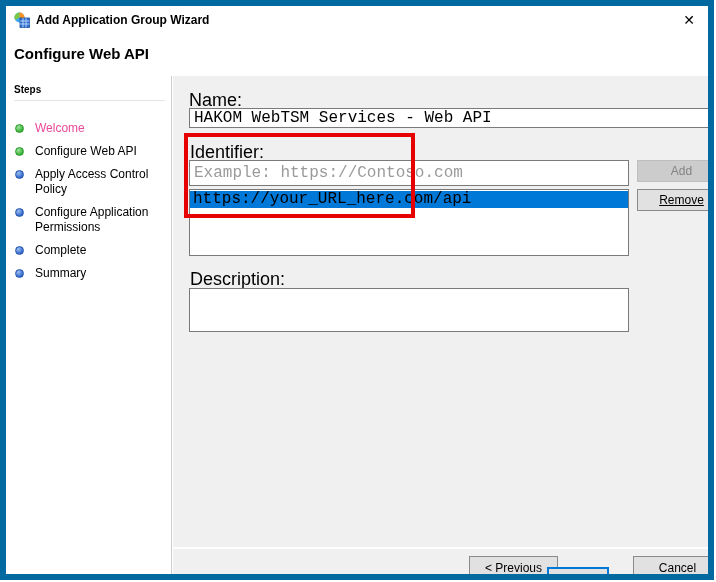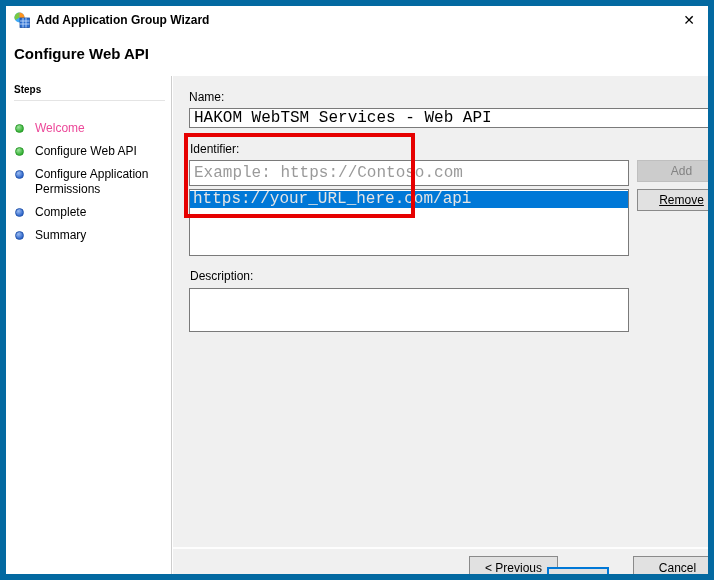--- a/index.html
+++ b/index.html
@@ -23,33 +23,33 @@
   .steps-title { font-weight:bold; font-size:10px; margin-bottom:5px; }
   .steps-divider { height:1px; background:#e4e4e4; margin:0 0 9px 0; }
   .step { position:relative; padding-left:21px; margin-bottom:8px; line-height:15px; }
   .bullet { position:absolute; left:1px; top:3px; width:9px; height:9px; border-radius:50%; }
   .bullet.green { background:radial-gradient(circle at 35% 30%, #9fe49f, #2fae2f 75%); border:1px solid #2a9a2a; }
   .bullet.blue  { background:radial-gradient(circle at 35% 30%, #9cbdf2, #2b63c9 75%); border:1px solid #2456ad; }
   .step.link { color:#ec4899; cursor:pointer;margin-top:20px; }
 
   
   .main { position:absolute; left:167px; top:70px; right:0; bottom:0; background:#f0f0f0; }
-  .lbl { position:absolute; font-size:12px; }
+  .lbl { position:absolute; font-size:18px; }
 
   input[type=text], .listbox, textarea {
     position:absolute; border:1px solid #7a7a7a; background:#fff;
     font-family:Liberation Mono, monospace; font-size:16px; color:#000;
   }
   input[type=text] { padding:0 4px; }
   input::placeholder { color:#9a9a9a; opacity:1; }
 
   .name-input { left:16px; top:32px; width:523px; height:20px; }
   .id-input   { left:16px; top:84px; width:440px; height:26px; }
   .listbox    { left:16px; top:113px; width:440px; height:67px; padding-top:1px; }
-  .list-item.selected { height:17px; line-height:17px; padding-left:3px; background:#0078d7; color:#e5e5e5;
+  .list-item.selected { height:17px; line-height:17px; padding-left:3px; background:#0078d7; color:#000000;
                         white-space:nowrap; overflow:hidden; cursor:default; }
   .desc-area  { left:16px; top:212px; width:440px; height:44px; resize:none; }
 
   .btn { position:absolute; height:22px; width:89px; background:#e1e1e1; border:1px solid #8a8a8a;
          font-family:"Liberation Sans", sans-serif; font-size:12px; color:#000; cursor:pointer; }
   .btn:disabled { background:#cccccc; border-color:#bfbfbf; color:#838383; cursor:default; }
   .add-btn    { left:464px; top:84px; }
   .remove-btn { left:464px; top:113px;text-decoration:underline; }
 
   .footer-sep { position:absolute; left:0; right:0; top:471px; height:2px; background:#fdfdfd; }
@@ -89,20 +89,24 @@
     <div class="step link">
       <span class="bullet green"></span>
       <span>Welcome</span>
     </div>
     <div class="step">
       <span class="bullet green"></span>
       <span>Configure Web API</span>
     </div>
     <div class="step">
       <span class="bullet blue"></span>
+      <span>Apply Access Control Policy</span>
+    </div>
+    <div class="step">
+      <span class="bullet blue"></span>
       <span>Configure Application Permissions</span>
     </div>
     <div class="step">
       <span class="bullet blue"></span>
       <span>Complete</span>
     </div>
     <div class="step">
       <span class="bullet blue"></span>
       <span>Summary</span>
     </div>

